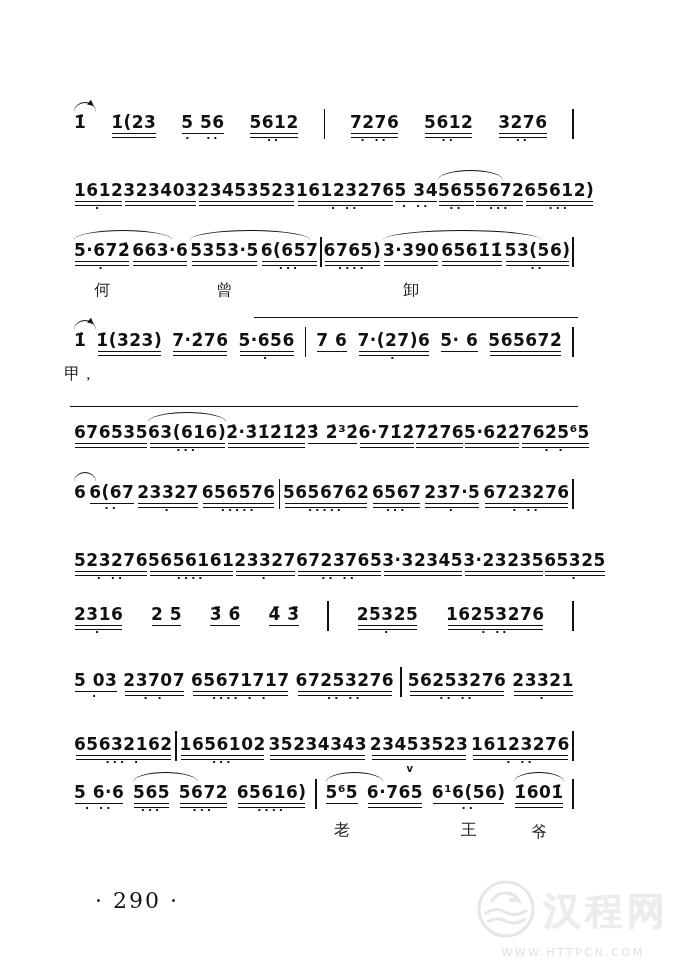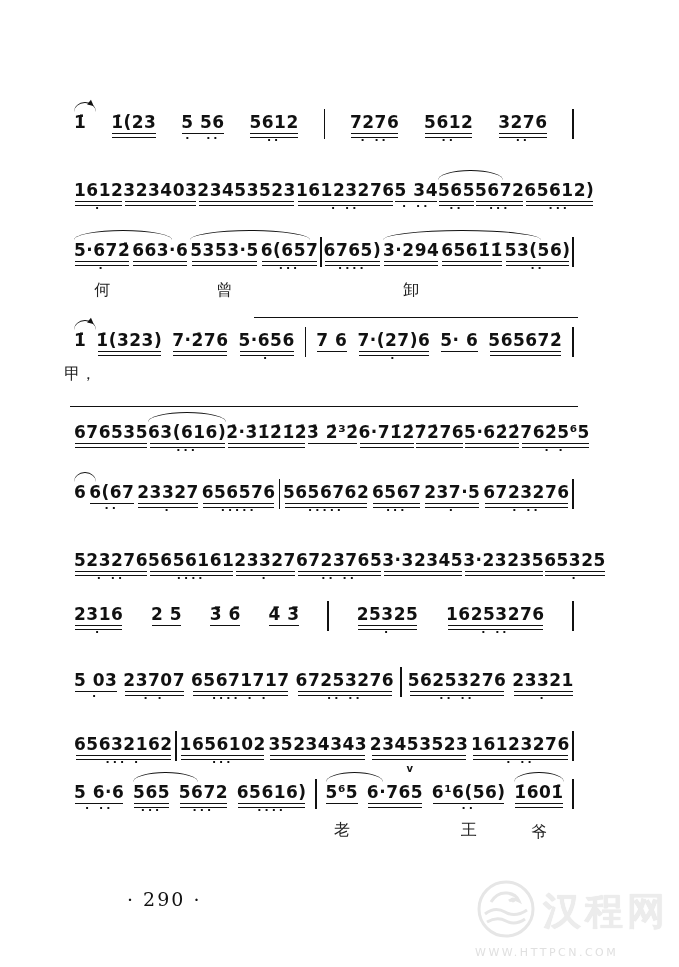--- a/index.html
+++ b/index.html
@@ -28,27 +28,27 @@
   .arc{position:absolute;bottom:100%;left:0;width:100%;height:9px;margin-bottom:0px;
        border-top:1.6px solid #111;border-radius:50% 50% 0 0 / 100% 100% 0 0;pointer-events:none;}
   .arc.w2{width:175%;}
   .arc.w3{width:280%;}
   .arc.arrow::after{content:"";position:absolute;right:-1px;top:-1px;
        border:3px solid transparent;border-left:6px solid #111;transform:rotate(40deg);}
   .mark{position:absolute;bottom:100%;right:18%;font-size:10px;font-weight:bold;margin-bottom:8px;}
   .lyric{position:absolute;top:100%;margin-top:8px;font-size:16px;color:#222;white-space:nowrap;}
   .topline-full{position:absolute;left:-4px;right:-4px;top:-16px;border-top:1.3px solid #111;}
   .topline-right{position:absolute;left:36%;right:-4px;top:-13px;border-top:1.3px solid #111;}
-  #footer{position:absolute;left:95px;top:888px;font-size:19px;font-family:"DejaVu Serif", serif;color:#111;letter-spacing:2px;margin-left:32px;}
+  #footer{position:absolute;left:95px;top:888px;font-size:22px;font-family:"DejaVu Serif", serif;color:#111;letter-spacing:2px;}
   #watermark{position:absolute;right:8px;top:878px;width:196px;height:80px;color:#e4e4e4;}
   #watermark .wm-row{display:flex;align-items:center;}
   #watermark .wm-logo{flex:0 0 auto;margin-right:6px;}
   #watermark .wm-text{font-size:38px;font-weight:bold;letter-spacing:4px;line-height:40px;
       color:#ececec;text-shadow:0 0 1px #e0e0e0;}
-  #watermark .wm-url{font-size:11px;letter-spacing:2.5px;color:#e0e0e0;margin-top:2px;text-align:left;}
+  #watermark .wm-url{font-size:11px;letter-spacing:2.5px;color:#e0e0e0;margin-top:2px;text-align:center;}
 </style>
 </head>
 <body>
 
 <div id="score">
     <div class="line">
       <span class="group">
         <span class="arc w2 arrow"></span>
         <span class="t">1̇</span>
         <span class="dots"> </span>
@@ -157,21 +157,21 @@
         <span class="dots">···</span>
       </span>
       <span class="bar"></span>
       <span class="group">
         <span class="t">6765)</span>
         <span class="lines u2"></span>
         <span class="dots">····</span>
       </span>
       <span class="group">
         <span class="arc w3"></span>
-        <span class="t">3·294</span>
+        <span class="t">3·390</span>
         <span class="lines u2"></span>
         <span class="dots"> </span>
         <span class="lyric">卸</span>
       </span>
       <span class="group">
         <span class="t">6561̇1̇</span>
         <span class="lines u2"></span>
         <span class="dots"> </span>
       </span>
       <span class="group">

